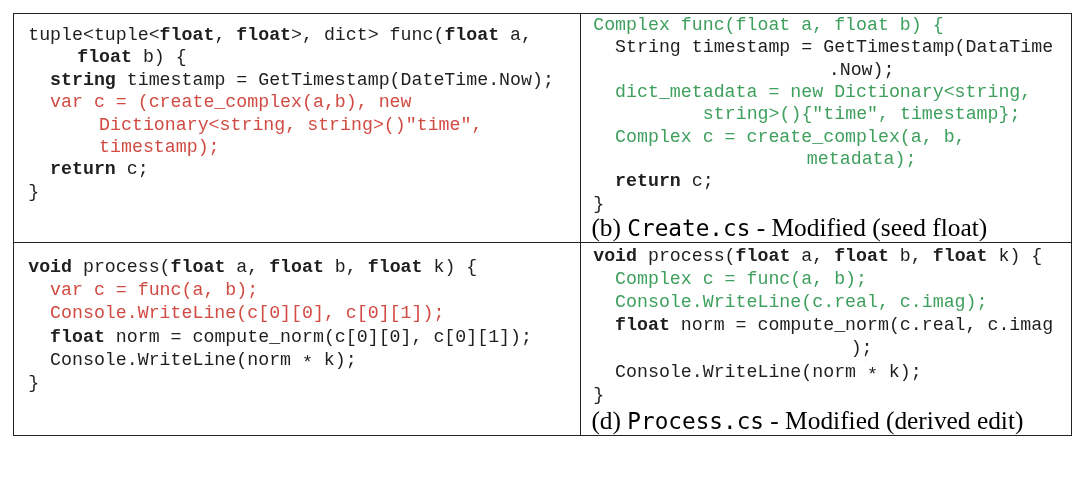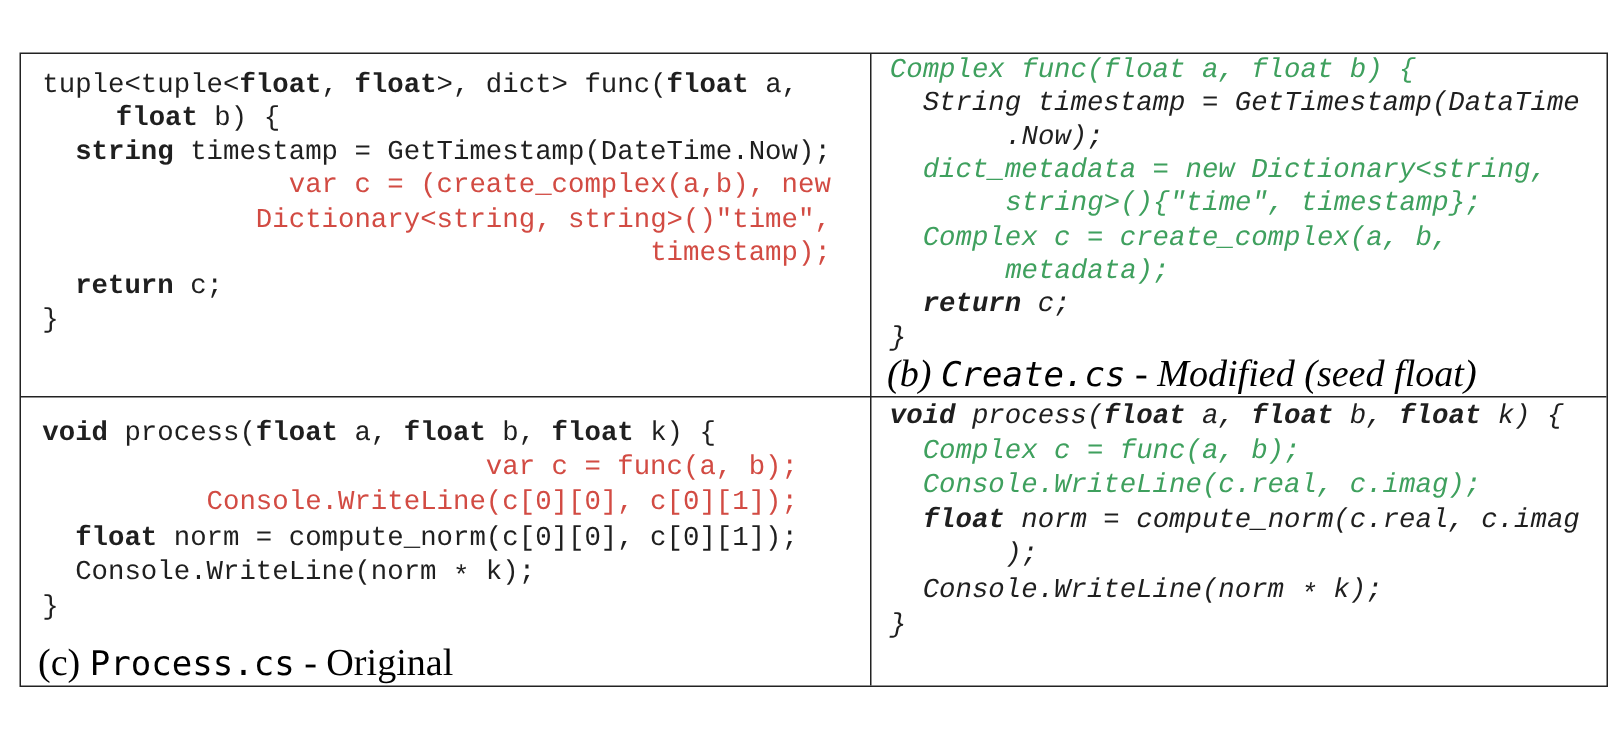--- a/index.html
+++ b/index.html
@@ -7,48 +7,48 @@
     position: relative;
     width: 1080px;
     height: 499px;
     background: #ffffff;
     overflow: hidden;
     font-family: "Liberation Serif", serif;
   }
   .tbl {
     position: absolute;
     left: 13px;
-    top: 35px;
+    top: 13px;
     width: 1058.6px;
     height: 423.2px;
     box-sizing: border-box;
     border: 1.3px solid var(--border, #222);
     display: grid;
     grid-template-columns: 566px 1fr;
     grid-template-rows: 228.3px 1fr;
   }
   .cell { position: relative; box-sizing: border-box; }
-  .cell.col2 { border-left: 1.3px solid var(--border, #222); font-style: italic; }
+  .cell.col2 { border-left: 1.3px solid var(--border, #222); }
   .cell.row2 { border-top: 1.3px solid var(--border, #222); }
   .code {
     position: absolute;
     font-family: "Liberation Mono", monospace;
     font-size: 18.25px;
     color: var(--code, #1f1f1f);
     white-space: pre;
   }
   .cell-a .code { left: 14.2px; top: 9.9px; line-height: 22.4px; }
   .cell-b .code { left: 12.2px; top: 0.2px; line-height: 22.3px; }
   .cell-c .code { left: 14.2px; top: 12.3px; line-height: 23.35px; }
   .cell-d .code { left: 12.2px; top: 1.8px; line-height: 23.1px; }
   .ln { white-space: pre; }
   .cell-a .ln.hang, .cell-c .ln.hang { padding-left: 49px; }
-  .cell-b .ln.hang, .cell-d .ln.hang { padding-left: 55px; }
+  .cell-b .ln.hang, .cell-d .ln.hang { padding-left: 55px; text-align: center; }
   .ln .b { font-weight: bold; }
-  .ln.red { color: var(--removed, #d24b43); text-align: right; }
+  .ln.red { color: var(--removed, #d24b43); }
   .ln.green { color: var(--added, #3fa05e); }
   .star { display: inline-block; width: 1ch; transform: translateY(13%); }
   .subcap {
     position: absolute;
     font-family: "Liberation Serif", serif;
     font-size: 25.4px;
     line-height: 28px;
     color: #000;
     white-space: pre;
   }
@@ -79,19 +79,19 @@
   <div class="tbl">
     <div class="cell cell-a">
       <div class="code"><div class="ln"><span>tuple&lt;tuple&lt;</span><span class="b">float</span><span>, </span><span class="b">float</span><span>&gt;, dict&gt; func(</span><span class="b">float</span><span> a,</span></div><div class="ln hang"><span class="b">float</span><span> b) {</span></div><div class="ln"><span>  </span><span class="b">string</span><span> timestamp = GetTimestamp(DateTime.Now);</span></div><div class="ln red"><span>  var c = (create_complex(a,b), new</span></div><div class="ln hang red"><span>  Dictionary&lt;string, string&gt;()"time",</span></div><div class="ln hang red"><span>  timestamp);</span></div><div class="ln"><span>  </span><span class="b">return</span><span> c;</span></div><div class="ln"><span>}</span></div></div>
     </div>
     <div class="cell cell-b col2">
       <div class="code"><div class="ln green"><span>Complex func(float a, float b) {</span></div><div class="ln"><span>  String timestamp = GetTimestamp(DataTime</span></div><div class="ln hang"><span>  .Now);</span></div><div class="ln green"><span>  dict_metadata = new Dictionary&lt;string,</span></div><div class="ln hang green"><span>  string&gt;(){"time", timestamp};</span></div><div class="ln green"><span>  Complex c = create_complex(a, b,</span></div><div class="ln hang green"><span>  metadata);</span></div><div class="ln"><span>  </span><span class="b">return</span><span> c;</span></div><div class="ln"><span>}</span></div></div>
       <div class="subcap"><span>(b) </span><span class="file">Create.cs</span><span> - Modified (seed float)</span></div>
     </div>
     <div class="cell cell-c row2">
       <div class="code"><div class="ln"><span class="b">void</span><span> process(</span><span class="b">float</span><span> a, </span><span class="b">float</span><span> b, </span><span class="b">float</span><span> k) {</span></div><div class="ln red"><span>  var c = func(a, b);</span></div><div class="ln red"><span>  Console.WriteLine(c[0][0], c[0][1]);</span></div><div class="ln"><span>  </span><span class="b">float</span><span> norm = compute_norm(c[0][0], c[0][1]);</span></div><div class="ln"><span>  Console.WriteLine(norm </span><span class="star">*</span><span> k);</span></div><div class="ln"><span>}</span></div></div>
-      <div class="subcap"><span>(c) </span><span class="file">Process.cs</span><span> - Original</span></div>
     </div>
     <div class="cell cell-d col2 row2">
       <div class="code"><div class="ln"><span class="b">void</span><span> process(</span><span class="b">float</span><span> a, </span><span class="b">float</span><span> b, </span><span class="b">float</span><span> k) {</span></div><div class="ln green"><span>  Complex c = func(a, b);</span></div><div class="ln green"><span>  Console.WriteLine(c.real, c.imag);</span></div><div class="ln"><span>  </span><span class="b">float</span><span> norm = compute_norm(c.real, c.imag</span></div><div class="ln hang"><span>  );</span></div><div class="ln"><span>  Console.WriteLine(norm </span><span class="star">*</span><span> k);</span></div><div class="ln"><span>}</span></div></div>
+      <div class="subcap"><span>(d) </span><span class="file">Process.cs</span><span> - Modified (derived edit)</span></div>
     </div>
   </div>
 </div>
 
 </body></html>

